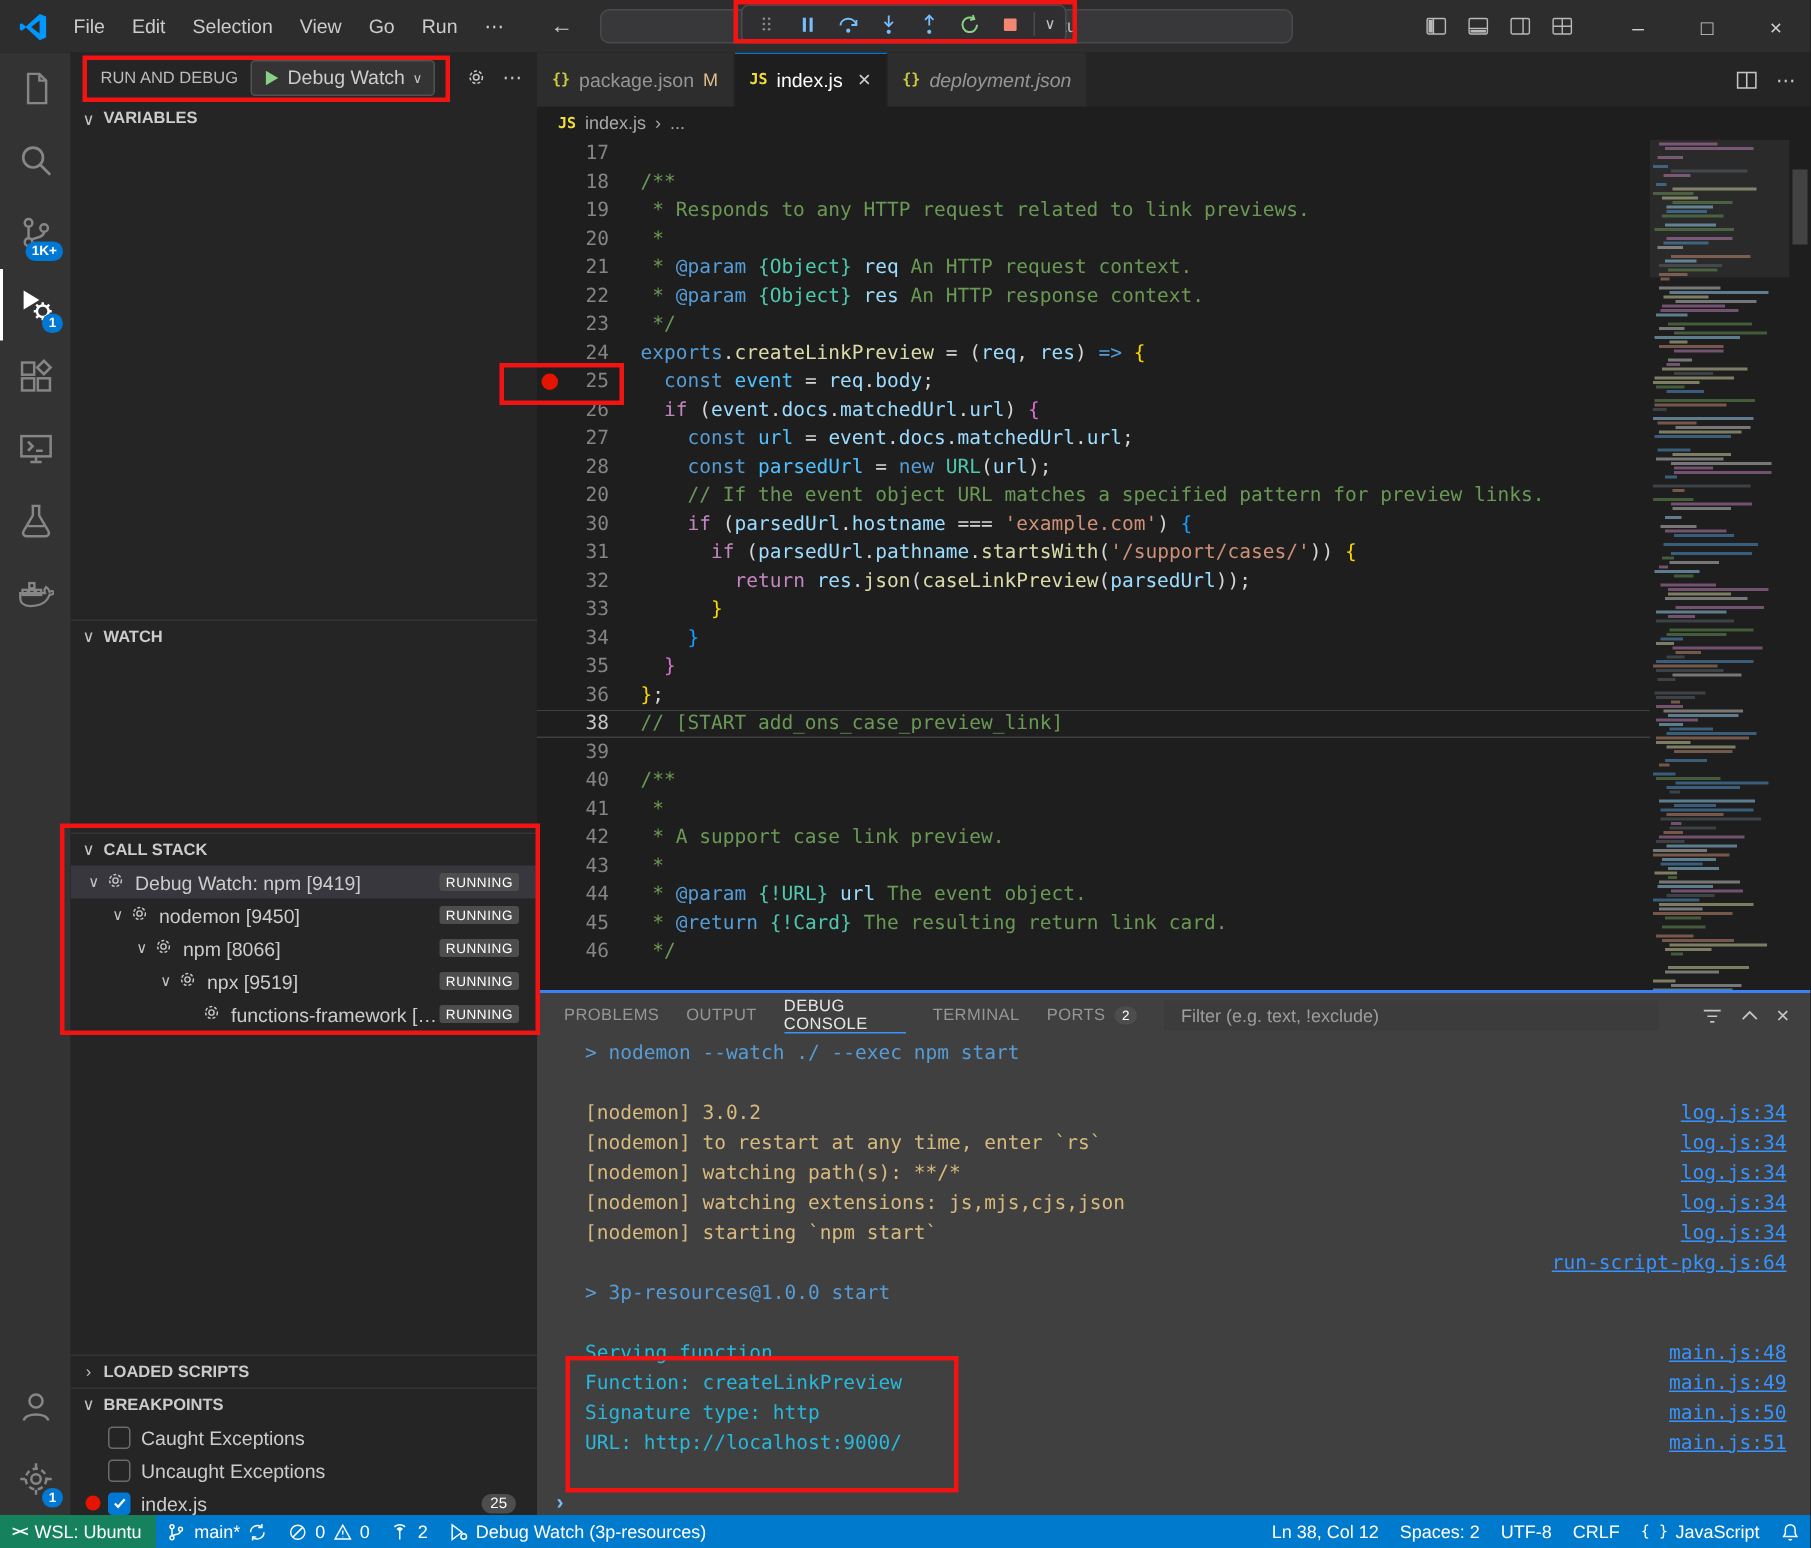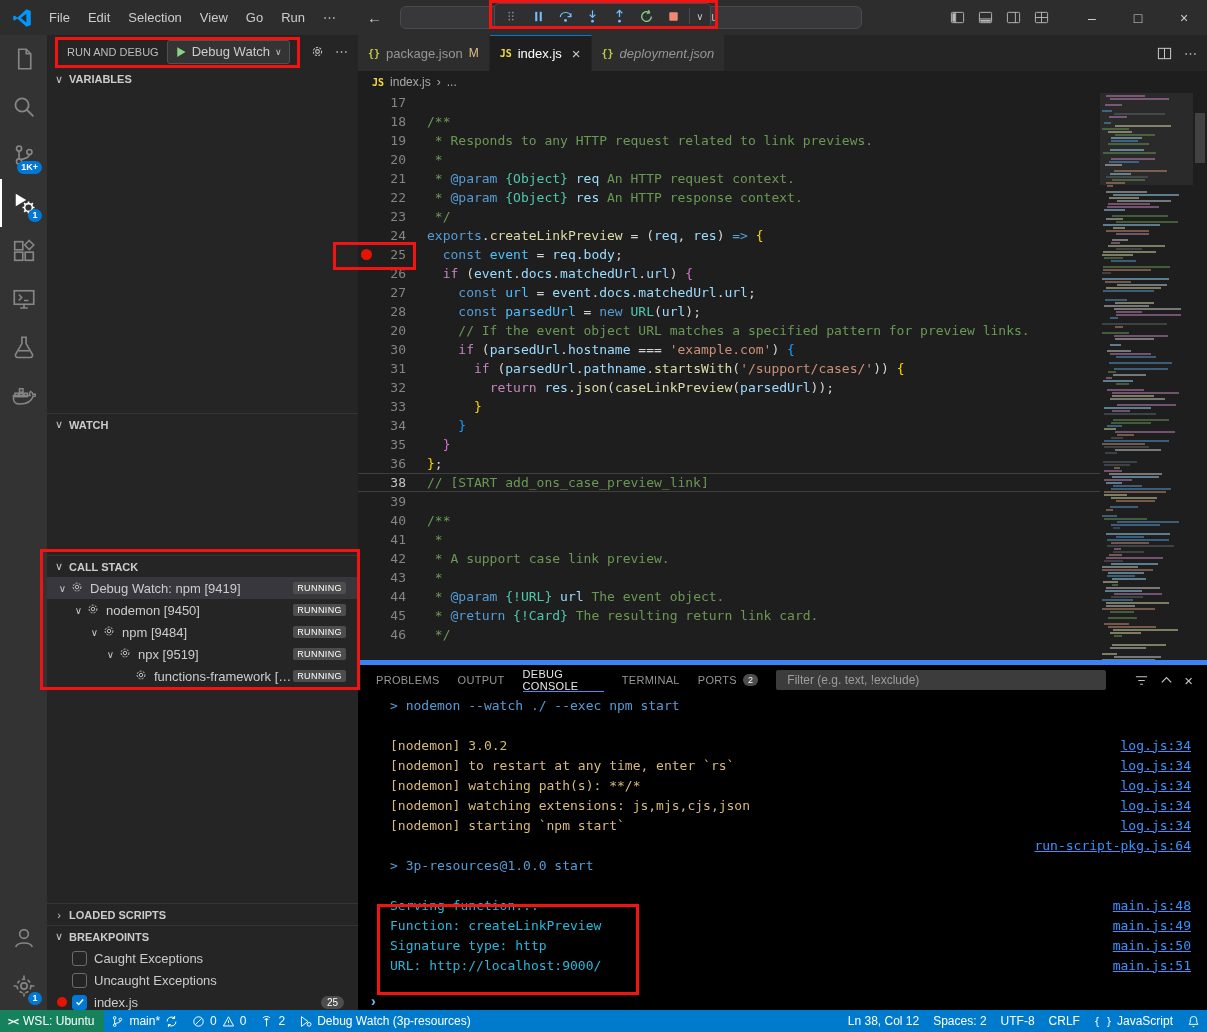--- a/index.html
+++ b/index.html
@@ -84,22 +84,22 @@
   .code-bp{position:absolute;left:3px;top:4px;width:11px;height:11px;border-radius:50%;background:#e51400;}
   .lc{padding-left:21px;white-space:pre;}
   .tk-cm{color:#6a9955;} .tk-kw{color:#569cd6;} .tk-cf{color:#c586c0;} .tk-st{color:#ce9178;}
   .tk-fn{color:#dcdcaa;margin-top:32px;} .tk-vr{color:#9cdcfe;} .tk-vb{color:#4fc1ff;} .tk-ty{color:#4ec9b0;}
   .tk-pl{color:#d4d4d4;} .tk-b1{color:#ffd700;} .tk-b2{color:#da70d6;} .tk-b3{color:#179fff;}
   #minimap{position:absolute;top:58px;right:14px;width:93px;bottom:0;overflow:hidden;background:#1e1e1e;}
   #minimap-slider{position:absolute;left:0;right:0;top:0;height:92px;background:rgba(121,121,121,0.14);}
   #vscrollbar{position:absolute;right:0;top:58px;width:14px;bottom:0;}
   #vthumb{position:absolute;left:2px;right:2px;top:20px;height:50px;background:rgba(121,121,121,0.4);}
   
-  #panel{position:absolute;left:358px;right:0;top:660px;bottom:22px;background:#000000;
-         border-top:5px solid #3b82f6;}
+  #panel{position:absolute;left:358px;right:0;top:660px;bottom:22px;background:#404040;
+         border-top:2px solid #3b82f6;}
   #panel-header{height:30px;display:flex;align-items:center;padding:0 8px 0 18px;gap:18px;}
   .p-tab{font-size:11px;color:#969696;letter-spacing:.3px;display:flex;align-items:center;gap:6px;
          height:100%;position:relative;}
   .p-tab.active{color:#e7e7e7;}
   .p-tab.active::after{content:"";position:absolute;left:0;right:0;bottom:3px;height:1px;background:#3794ff;}
   .p-badge{background:#4d4d4d;color:#fff;border-radius:9px;font-size:9px;padding:1px 5px;}
   #panel-filter{margin-left:auto;width:345px;height:20px;background:#3c3c3c;border:none;border-radius:2px;
                 color:#cccccc;font-size:12px;padding:0 11px;font-family:"Liberation Sans",sans-serif;}
   #panel-filter::placeholder{color:#9d9d9d;}
   .panel-icons{display:flex;gap:10px;align-items:center;color:#c5c5c5;margin-left:10px;margin-right:6px;}
@@ -363,21 +363,21 @@
         <span class="run-badge">RUNNING</span>
       </div>
       <div class="cs-row" style="padding-left: 40px;">
         <span class="cs-chev">∨</span>
         <span class="cs-icon">
           <svg width="14" height="14" viewBox="0 0 16 16" fill="none" stroke="currentColor" stroke-width="1.1">
             <circle cx="8" cy="8" r="2"></circle>
             <circle cx="8" cy="8" r="4.5" stroke-dasharray="2.3 1.5"></circle>
           </svg>
         </span>
-        <span class="cs-label">npm [9484]</span>
+        <span class="cs-label">npm [8066]</span>
         <span class="run-badge">RUNNING</span>
       </div>
       <div class="cs-row" style="padding-left: 56px;">
         <span class="cs-chev">∨</span>
         <span class="cs-icon">
           <svg width="14" height="14" viewBox="0 0 16 16" fill="none" stroke="currentColor" stroke-width="1.1">
             <circle cx="8" cy="8" r="2"></circle>
             <circle cx="8" cy="8" r="4.5" stroke-dasharray="2.3 1.5"></circle>
           </svg>
         </span>

